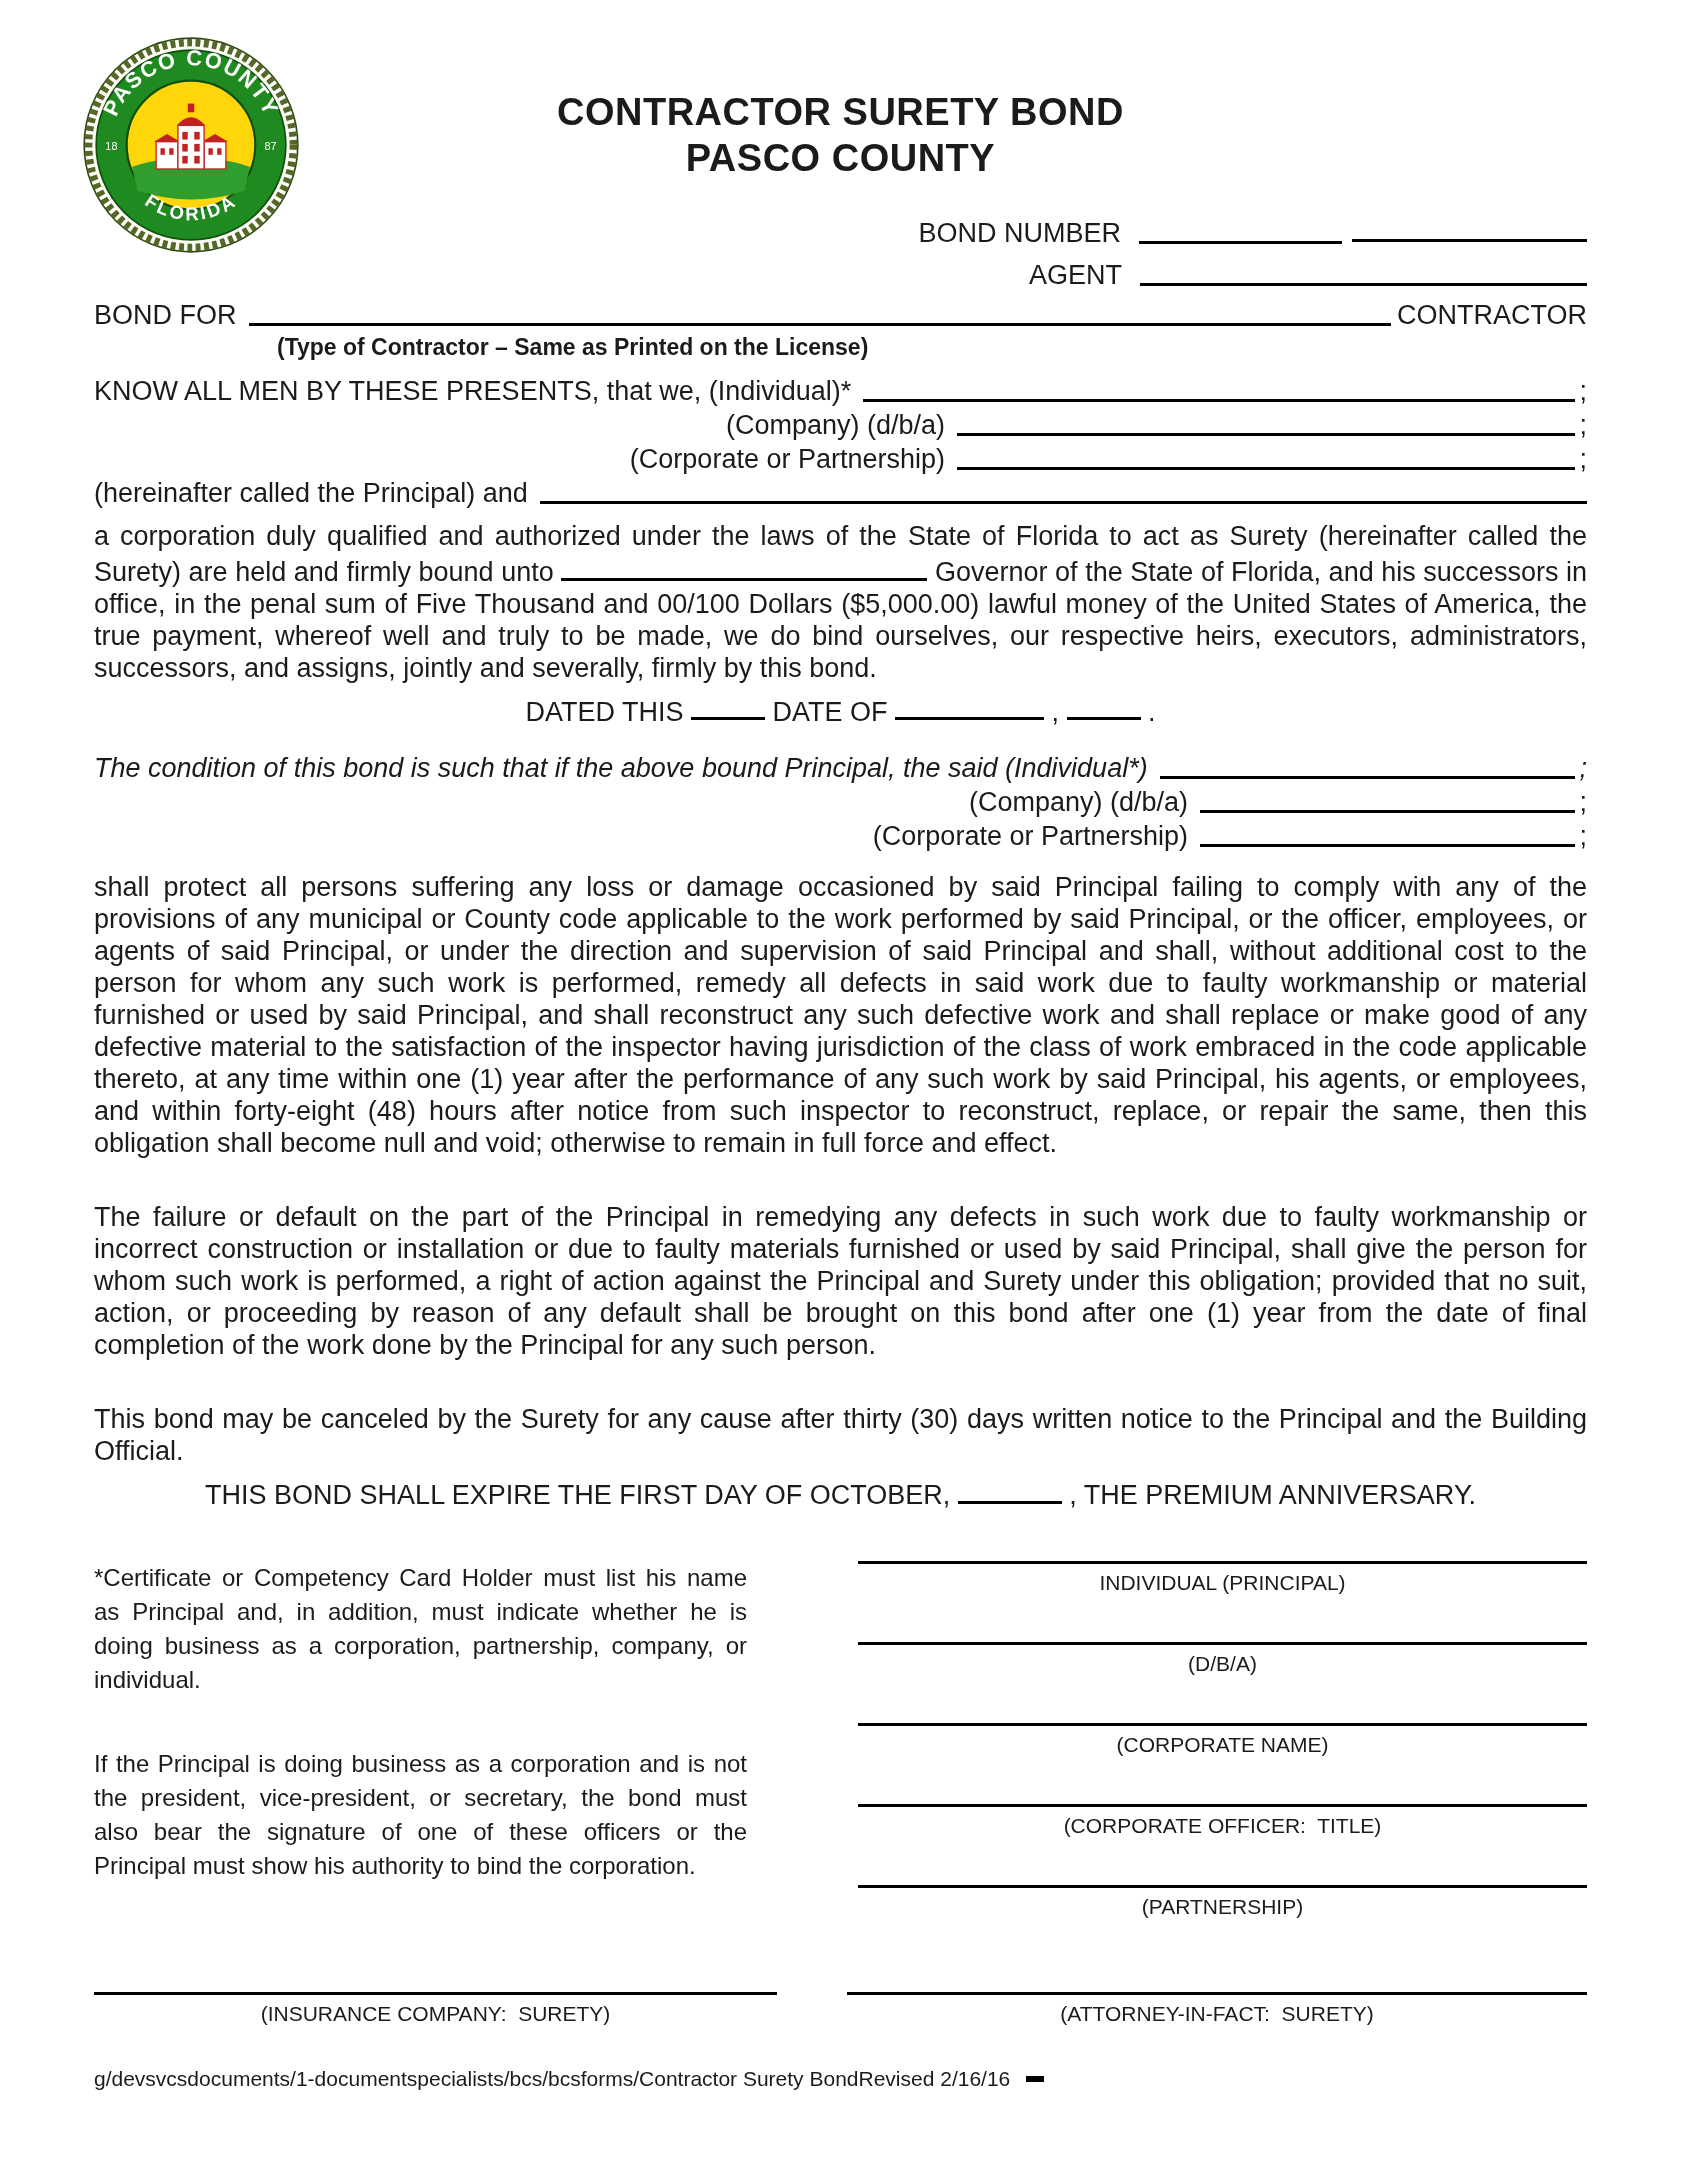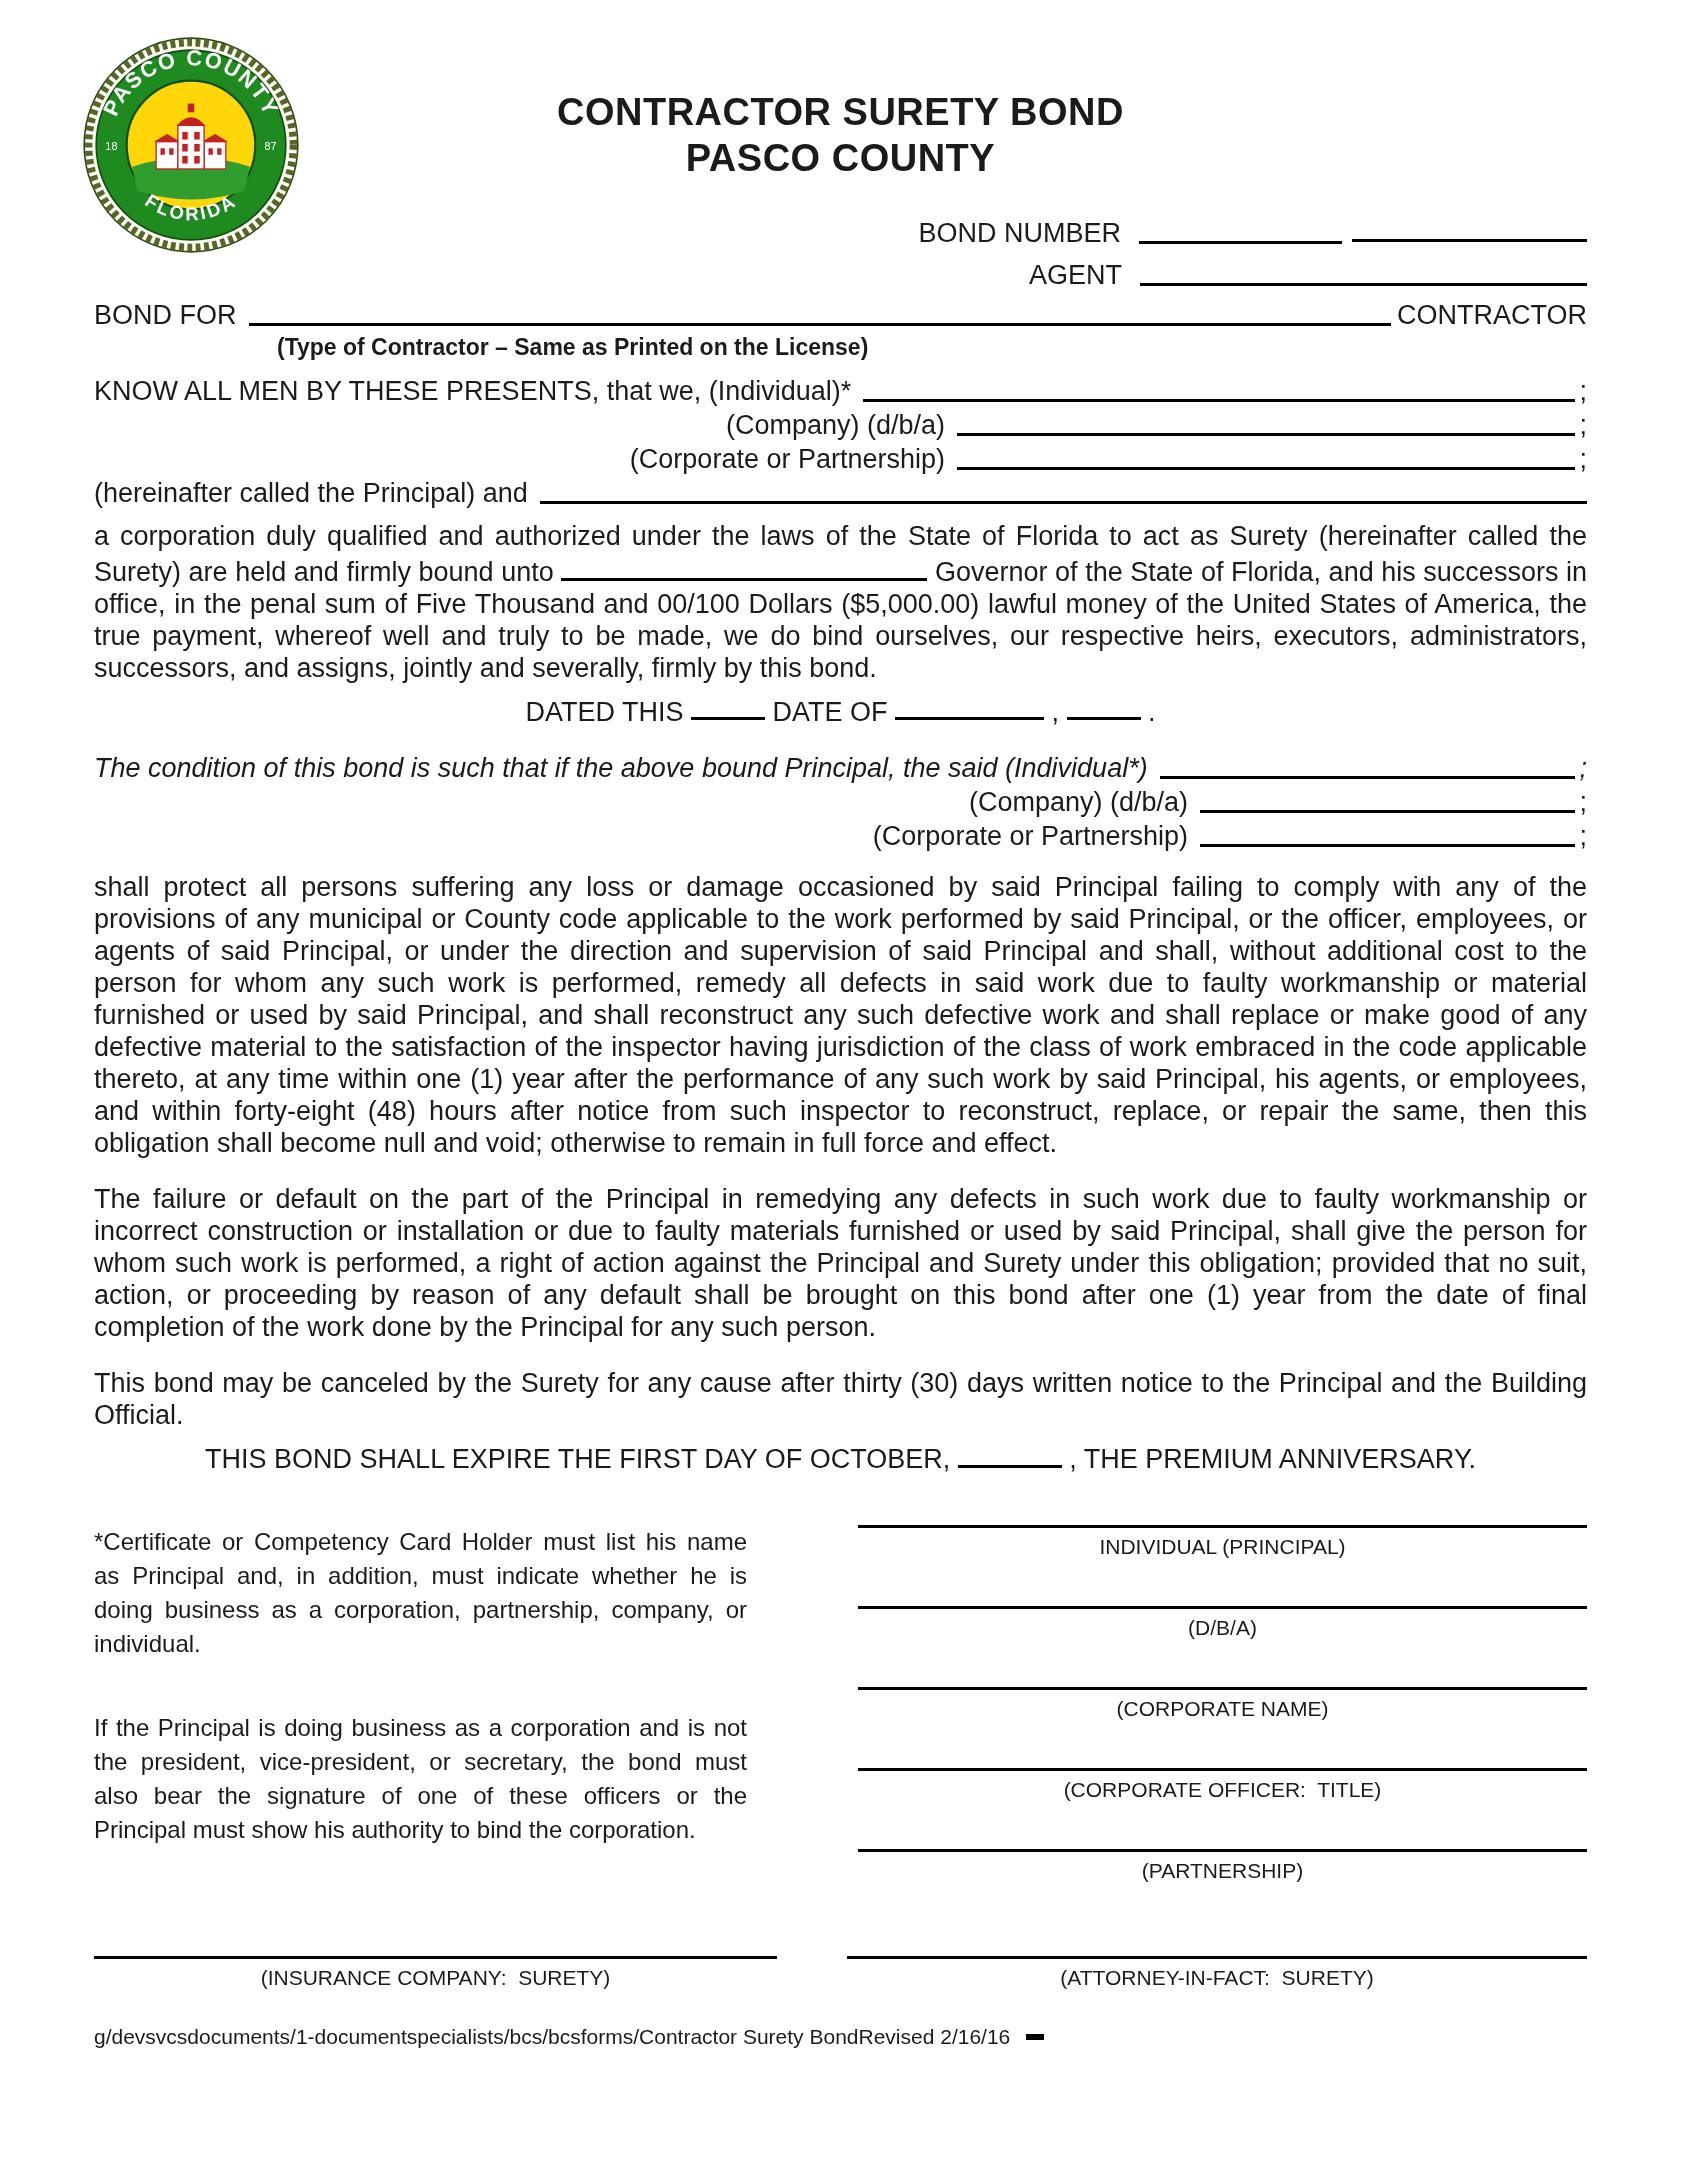--- a/index.html
+++ b/index.html
@@ -38,34 +38,34 @@
   .type-note { font-weight: bold; font-size: 23px; line-height: 30px; margin-left: 183px; }
 
   .mt40 { margin-top: 20px; }
   .mt2  { margin-top: 8px; }
   .mt6  { margin-top: 6px; }
   .mt10 { margin-top: 10px; }
   .mt12 { margin-top: 12px; }
   .mt18 { margin-top: 18px; }
   .mt24 { margin-top: 24px; font-style: italic; }
   .mt26 { margin-top: 8px; text-align: center; }
-  .mt30 { margin-top: 24px; }
+  .mt30 { margin-top: 42px; }
 
   
   .cols { display: flex; margin-top: 50px; }
   .col-left { width: 653px; flex: 0 0 653px; }
   .note { font-size: 24px; line-height: 34px; }
   .note + .note { margin-top: 50px; }
   .col-right { flex: 1 1 auto; padding-left: 111px; }
   .sig-block { margin-bottom: 42px; }
   .sig-line { border-bottom: 3px solid #000; height: 0; }
   .sig-label { text-align: center; font-size: 21px; line-height: 34px; padding-top: 2px; white-space: pre-wrap; }
 
   .bottom-sigs { display: flex; justify-content: space-between; margin-top: 26px; }
-  .w690 { width: 683px; margin-bottom: 6px; }
+  .w690 { width: 683px; margin-bottom: 12px; }
   .w747 { width: 740px; margin-bottom: 0; }
 
   .footer { display: flex; align-items: center; margin-top: 24px; font-size: 21px; }
   .footer-right { display: flex; align-items: center; }
   .page-mark { display: inline-block; width: 18px; height: 6px; background: #000; margin-left: 16px; }
 </style>
 </head>
 <body>
 
 <div class="page">

